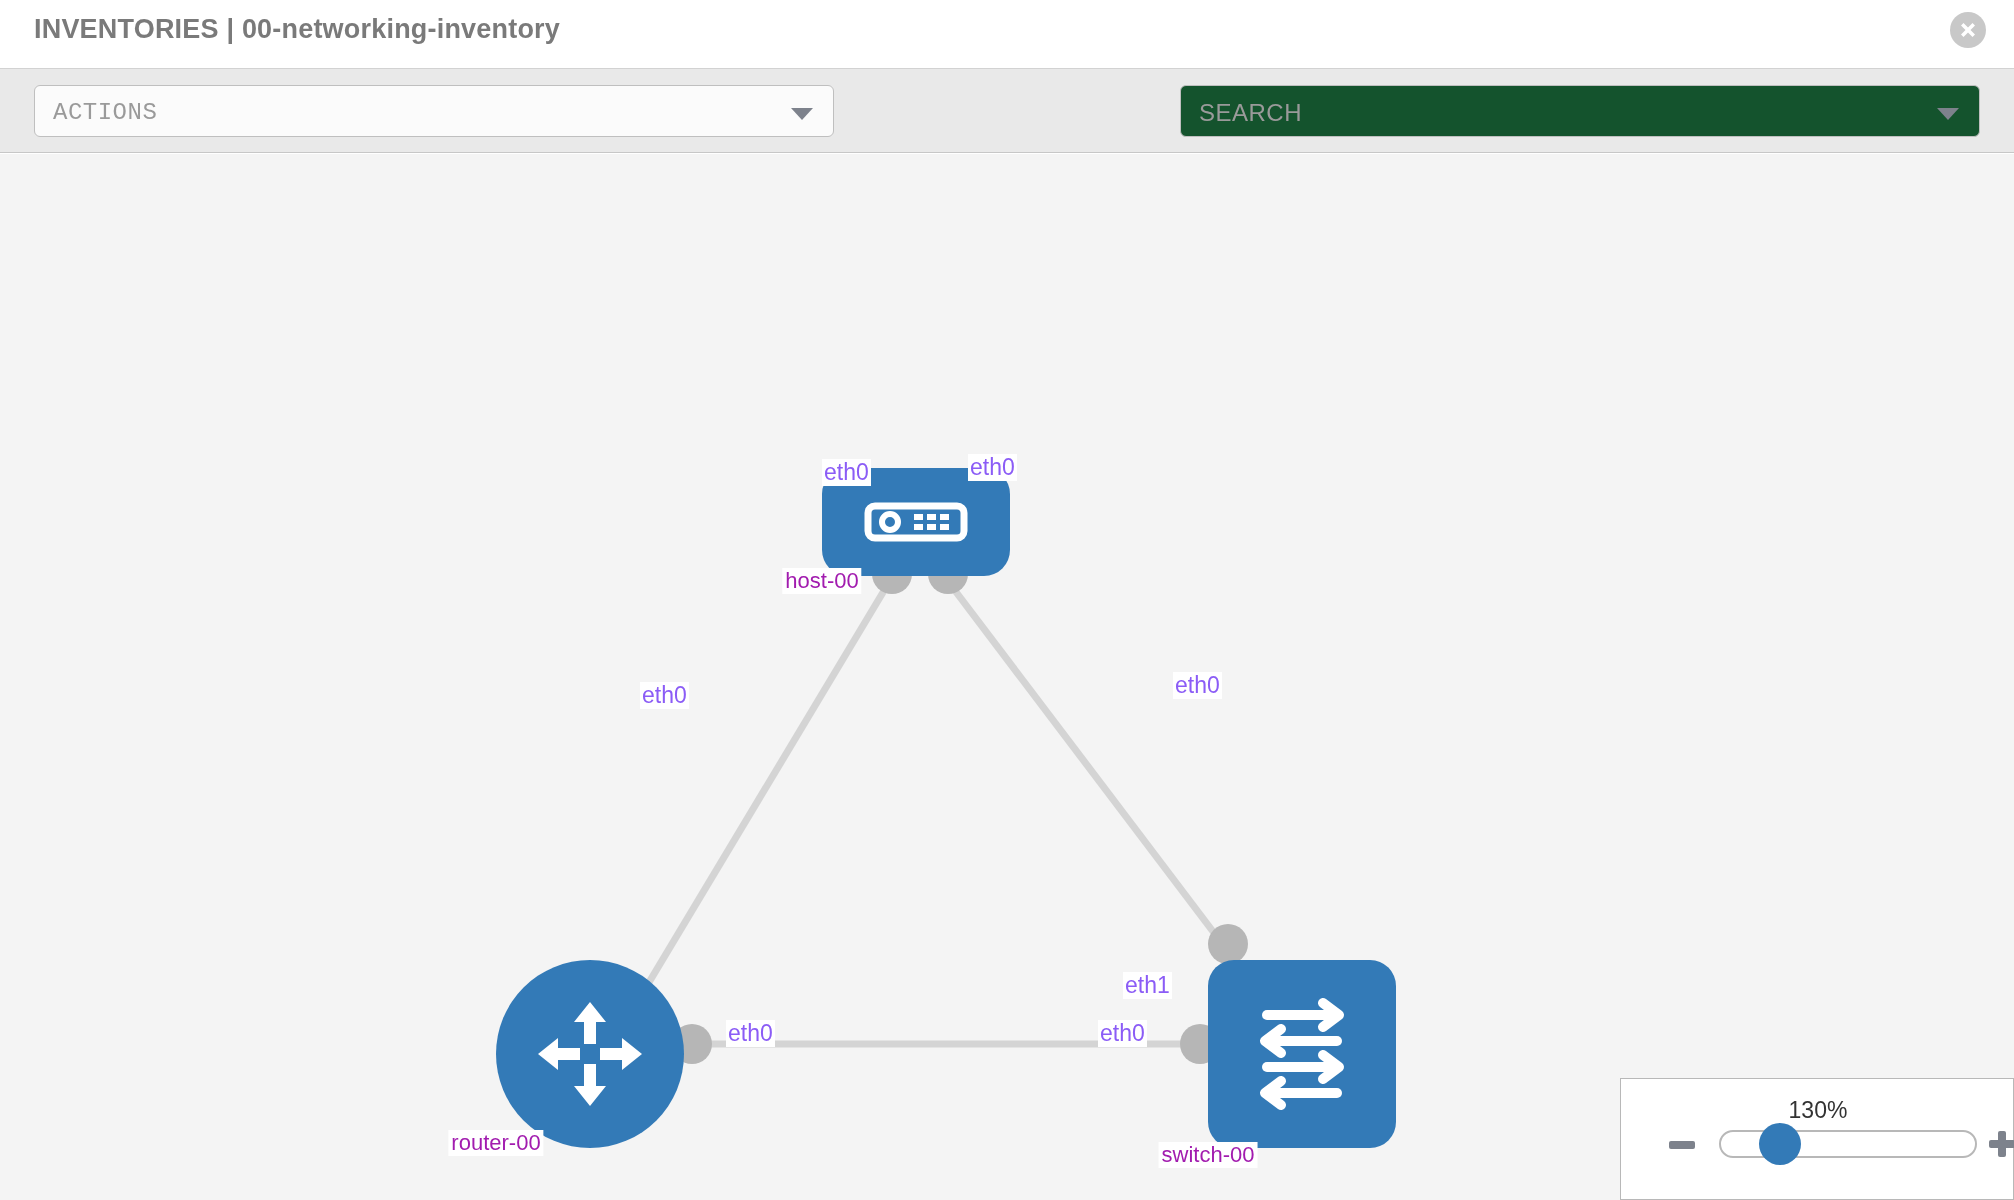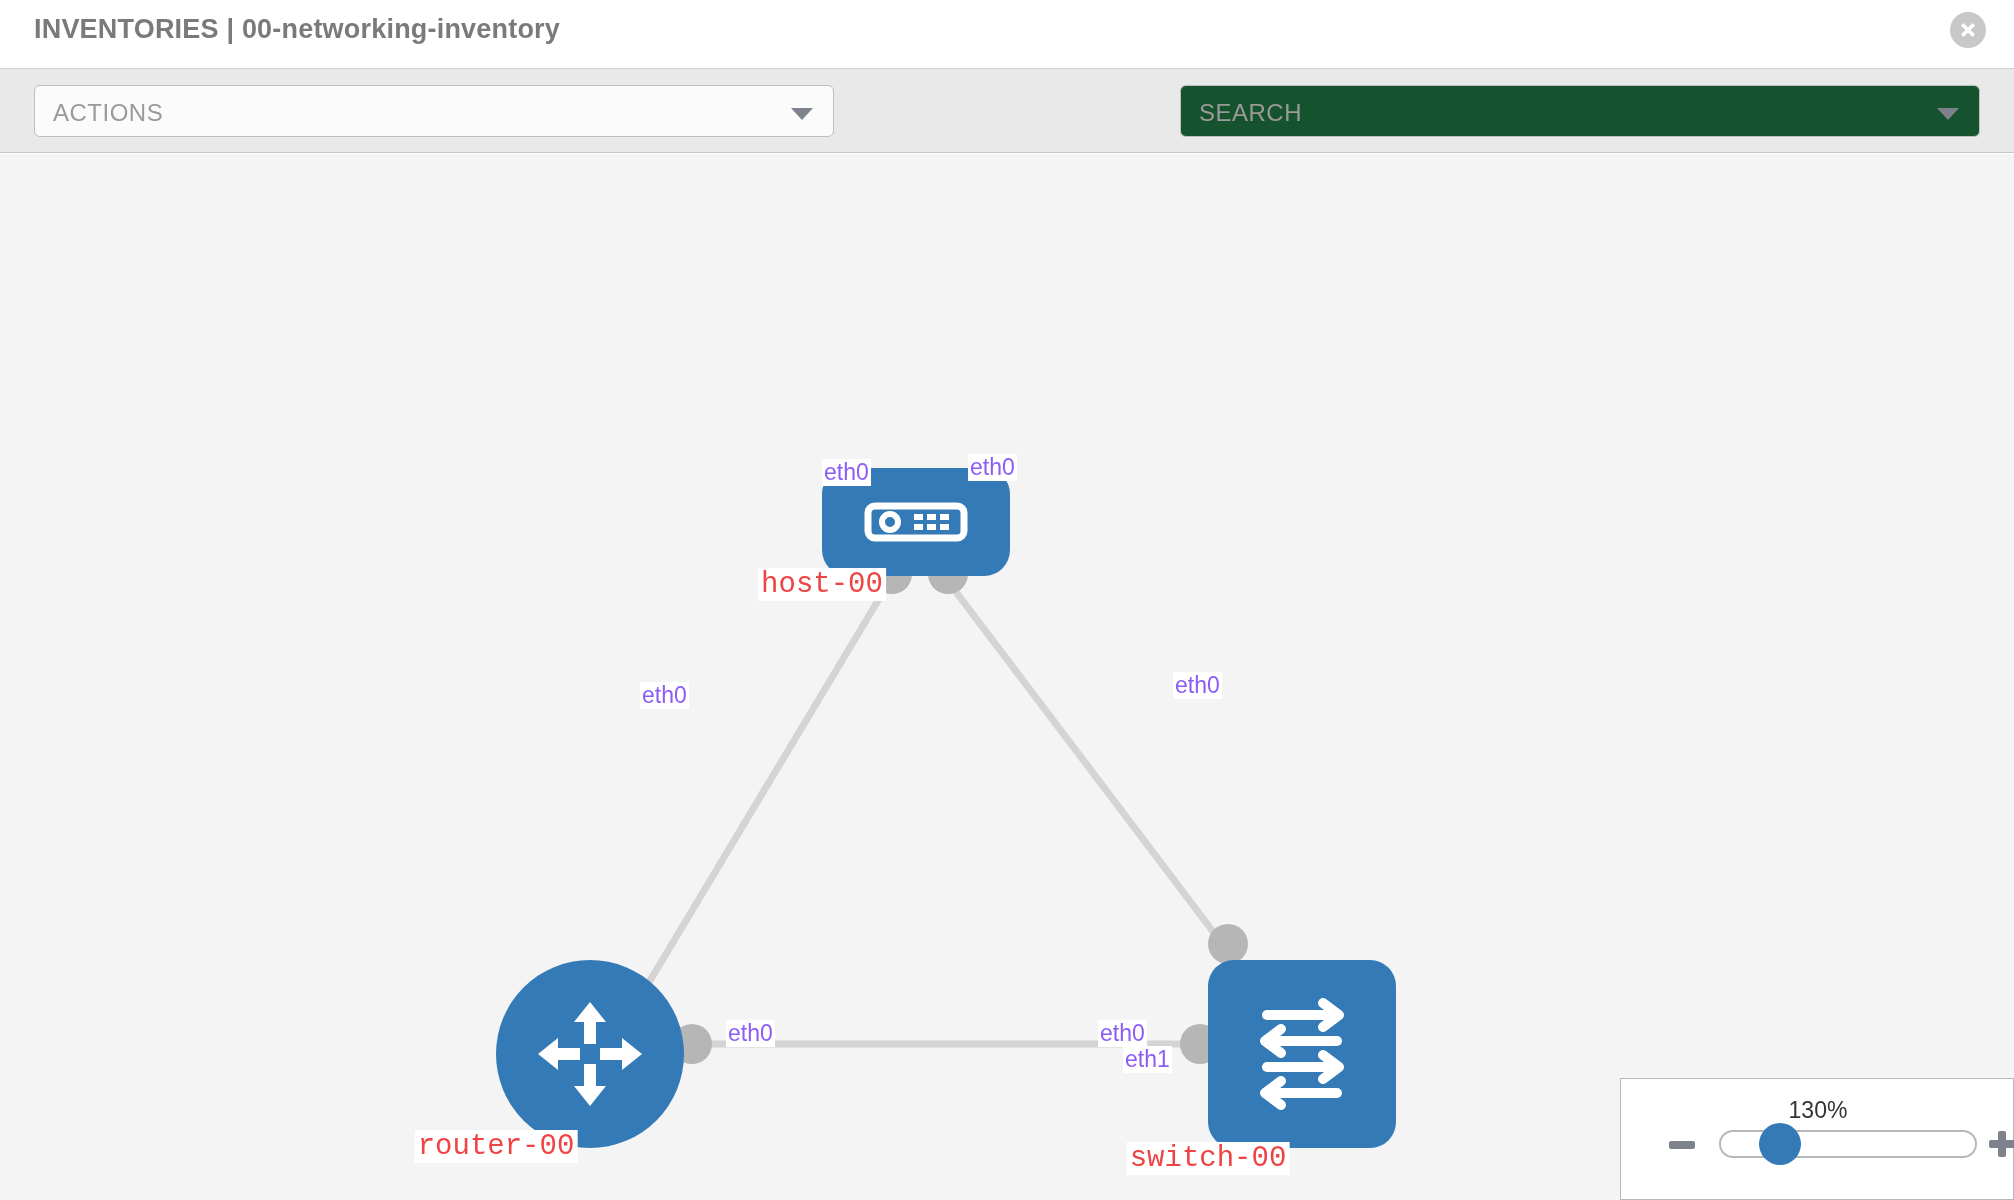--- a/index.html
+++ b/index.html
@@ -35,20 +35,21 @@
     border-top: 1px solid #d2d2d2;
     border-bottom: 1px solid #c7c7c7;
   }
   .actions-select {
     position: absolute; left: 34px; top: 16px;
     width: 800px; height: 52px;
     background: #fbfbfb;
     border: 1px solid #bfbfbf;
     border-radius: 6px;
     cursor: pointer;
+    font-family: Liberation Mono, monospace;
   }
   .actions-label {
     position: absolute; left: 18px; top: 13px;
     font-size: 24px; color: #9a9a9a; letter-spacing: 0.5px;
   }
   .caret {
     position: absolute; right: 20px; top: 22px;
     width: 0; height: 0;
     border-left: 11px solid transparent;
     border-right: 11px solid transparent;
@@ -91,24 +92,23 @@
     background: #337ab7;
     display: flex; align-items: center; justify-content: center;
     cursor: pointer;
   }
   .node-host .node-shape { width: 188px; height: 108px; border-radius: 26px; }
   .node-router .node-shape { width: 188px; height: 188px; border-radius: 50%; }
   .node-switch .node-shape { width: 188px; height: 188px; border-radius: 26px; }
 
   .node-label {
     position: absolute; left: 50%; transform: translateX(-50%);
-    font-size: 29px; color: #ef4444;
+    font-size: 22px; color: #a21caf;
     background: #ffffff; padding: 0 3px;
     white-space: nowrap;
-    font-family: Liberation Mono, monospace;
   }
   .node-host .node-label { top: 100px; }
   .node-router .node-label { top: 170px; }
   .node-switch .node-label { top: 182px; text-align: center; }
 
   
   .connector {
     position: absolute; width: 40px; height: 40px; border-radius: 50%;
     background: #b6b6b6;
   }
@@ -261,21 +261,21 @@
       </div>
       <div class="node-label">switch-00</div>
     </div>
 
     <div class="edge-label" style="left:822px; top:305px;">eth0</div>
     <div class="edge-label" style="left:968px; top:300px;">eth0</div>
     <div class="edge-label" style="left:640px; top:528px;">eth0</div>
     <div class="edge-label" style="left:1173px; top:518px;">eth0</div>
     <div class="edge-label" style="left:726px; top:866px;">eth0</div>
     <div class="edge-label" style="left:1098px; top:866px;">eth0</div>
-    <div class="edge-label" style="left:1123px; top:892px;">eth1</div>
+    <div class="edge-label" style="left:1123px; top:818px;">eth1</div>
   </div>
 
   <div class="zoom-panel">
     <div class="zoom-value">130%</div>
     <div class="zoom-minus"></div>
     <div class="zoom-track"></div>
     <div class="zoom-thumb"></div>
     <div class="zoom-plus"></div>
   </div>
 

